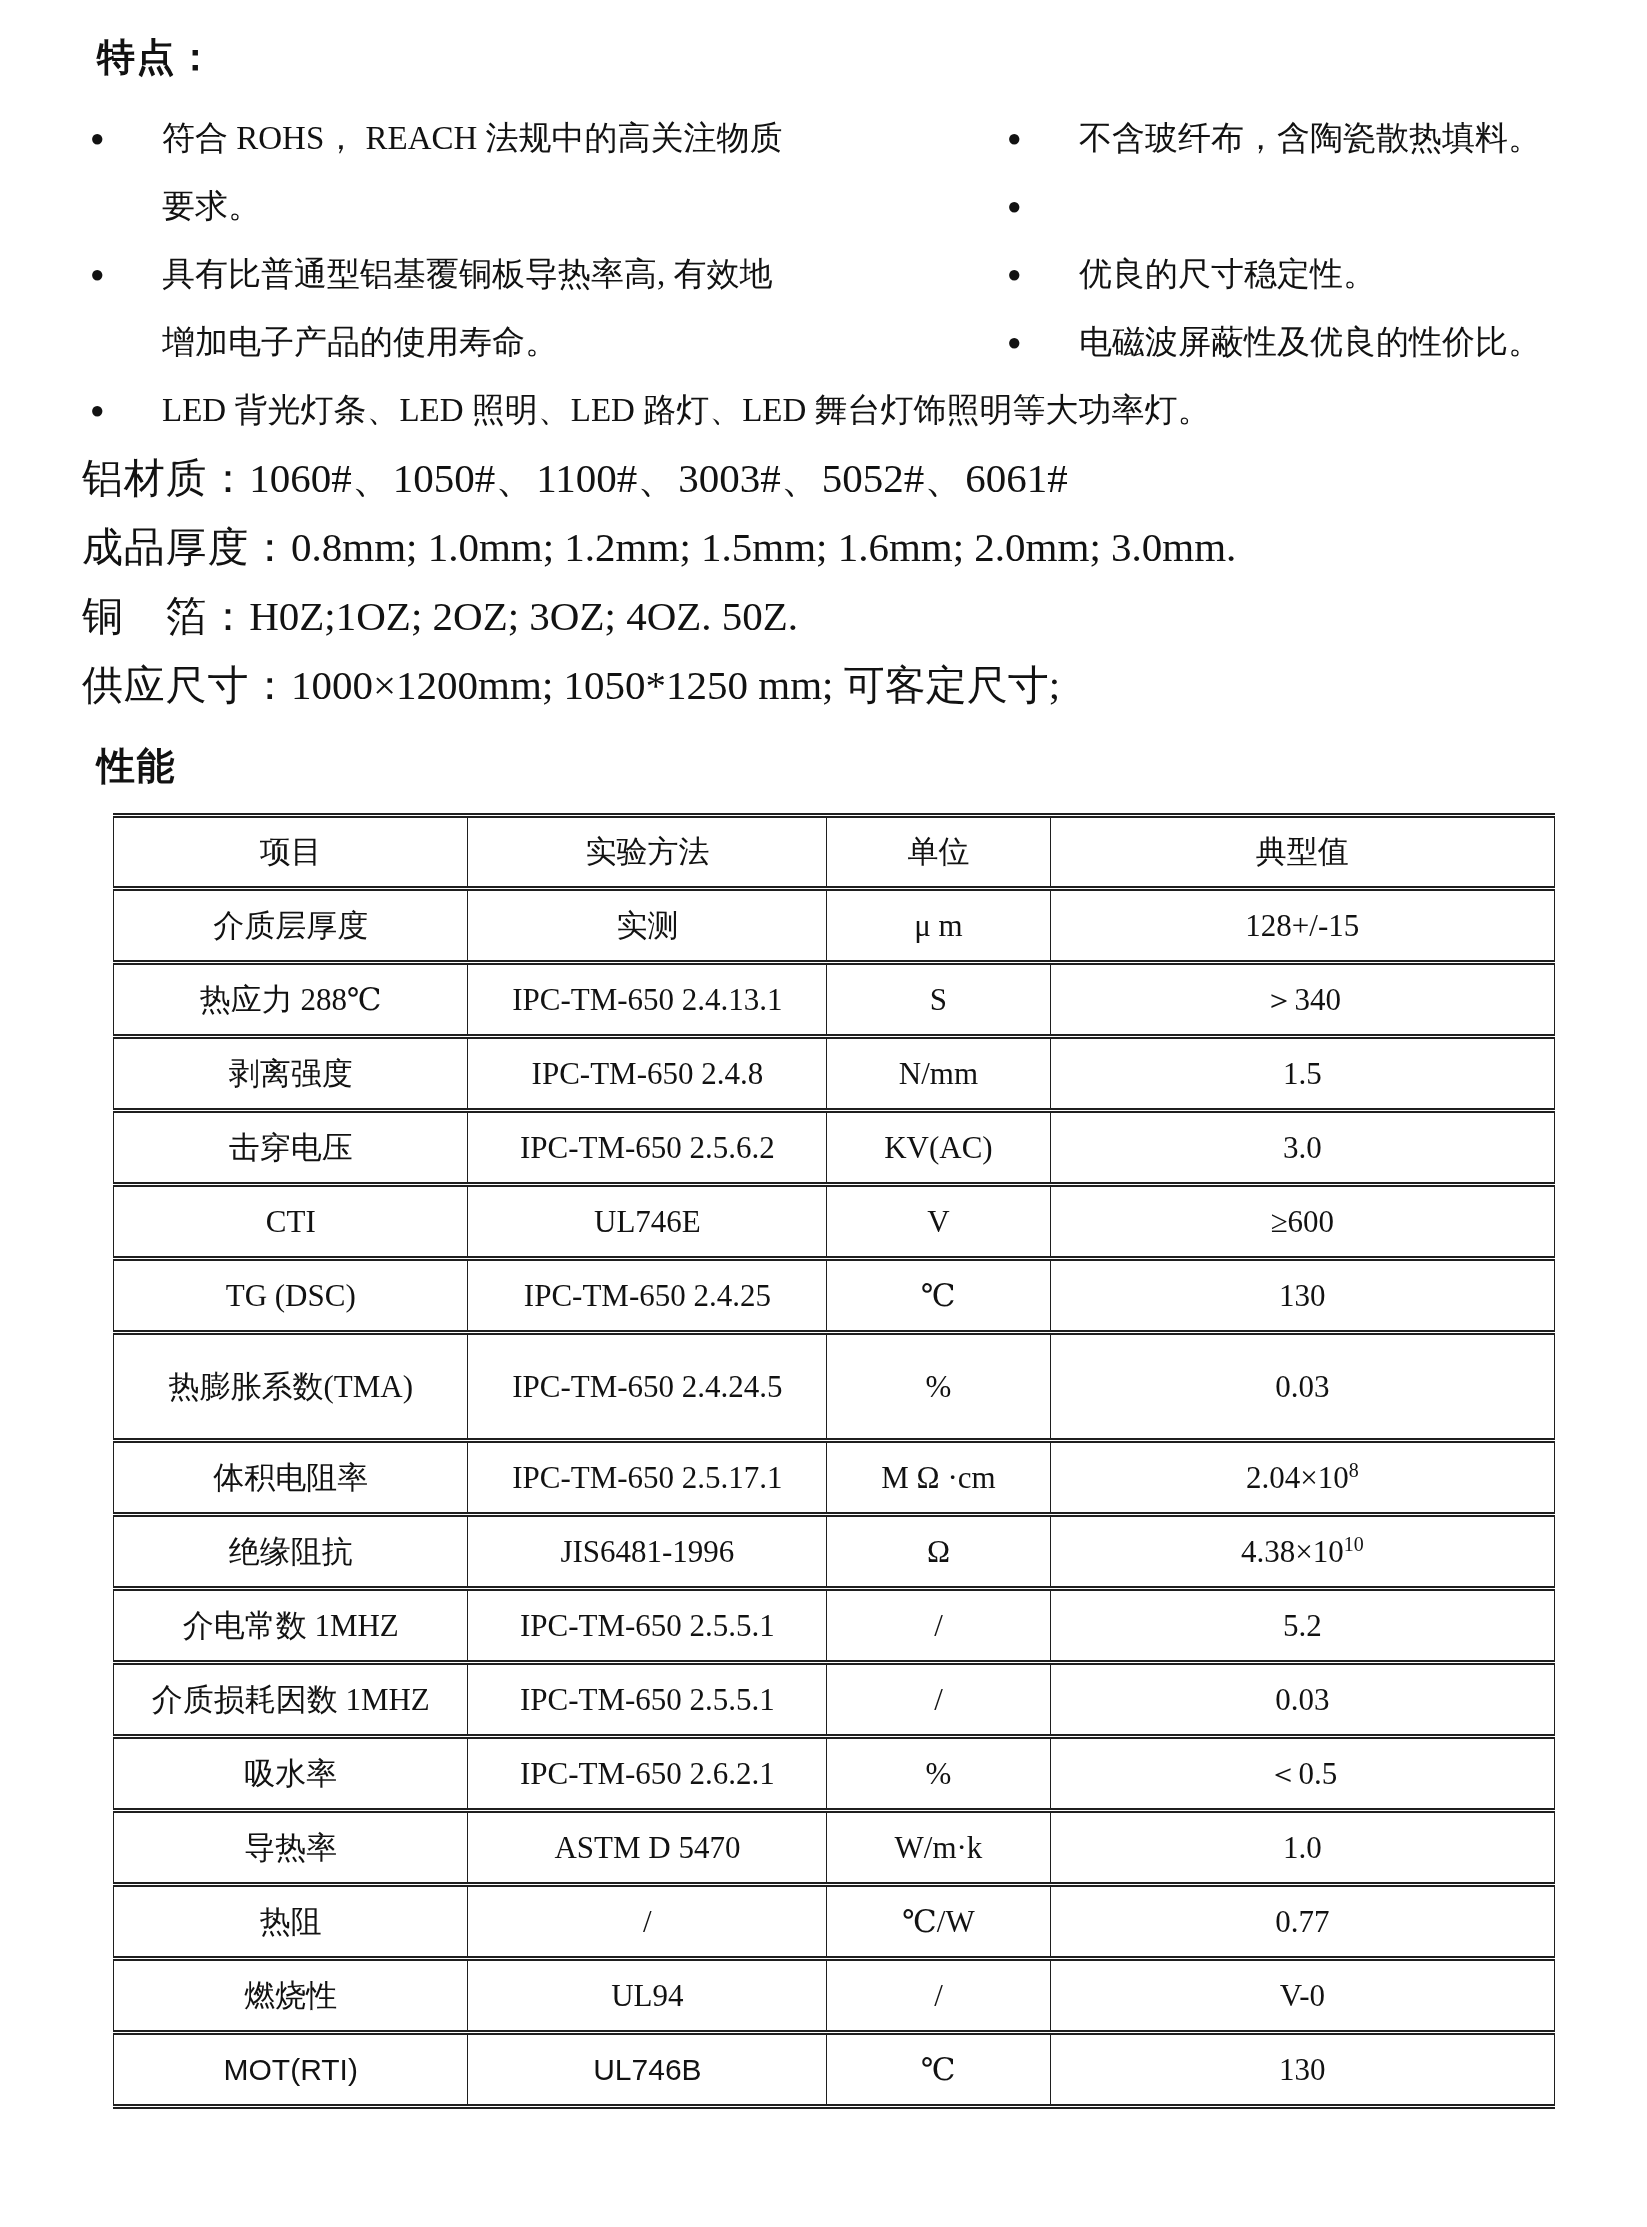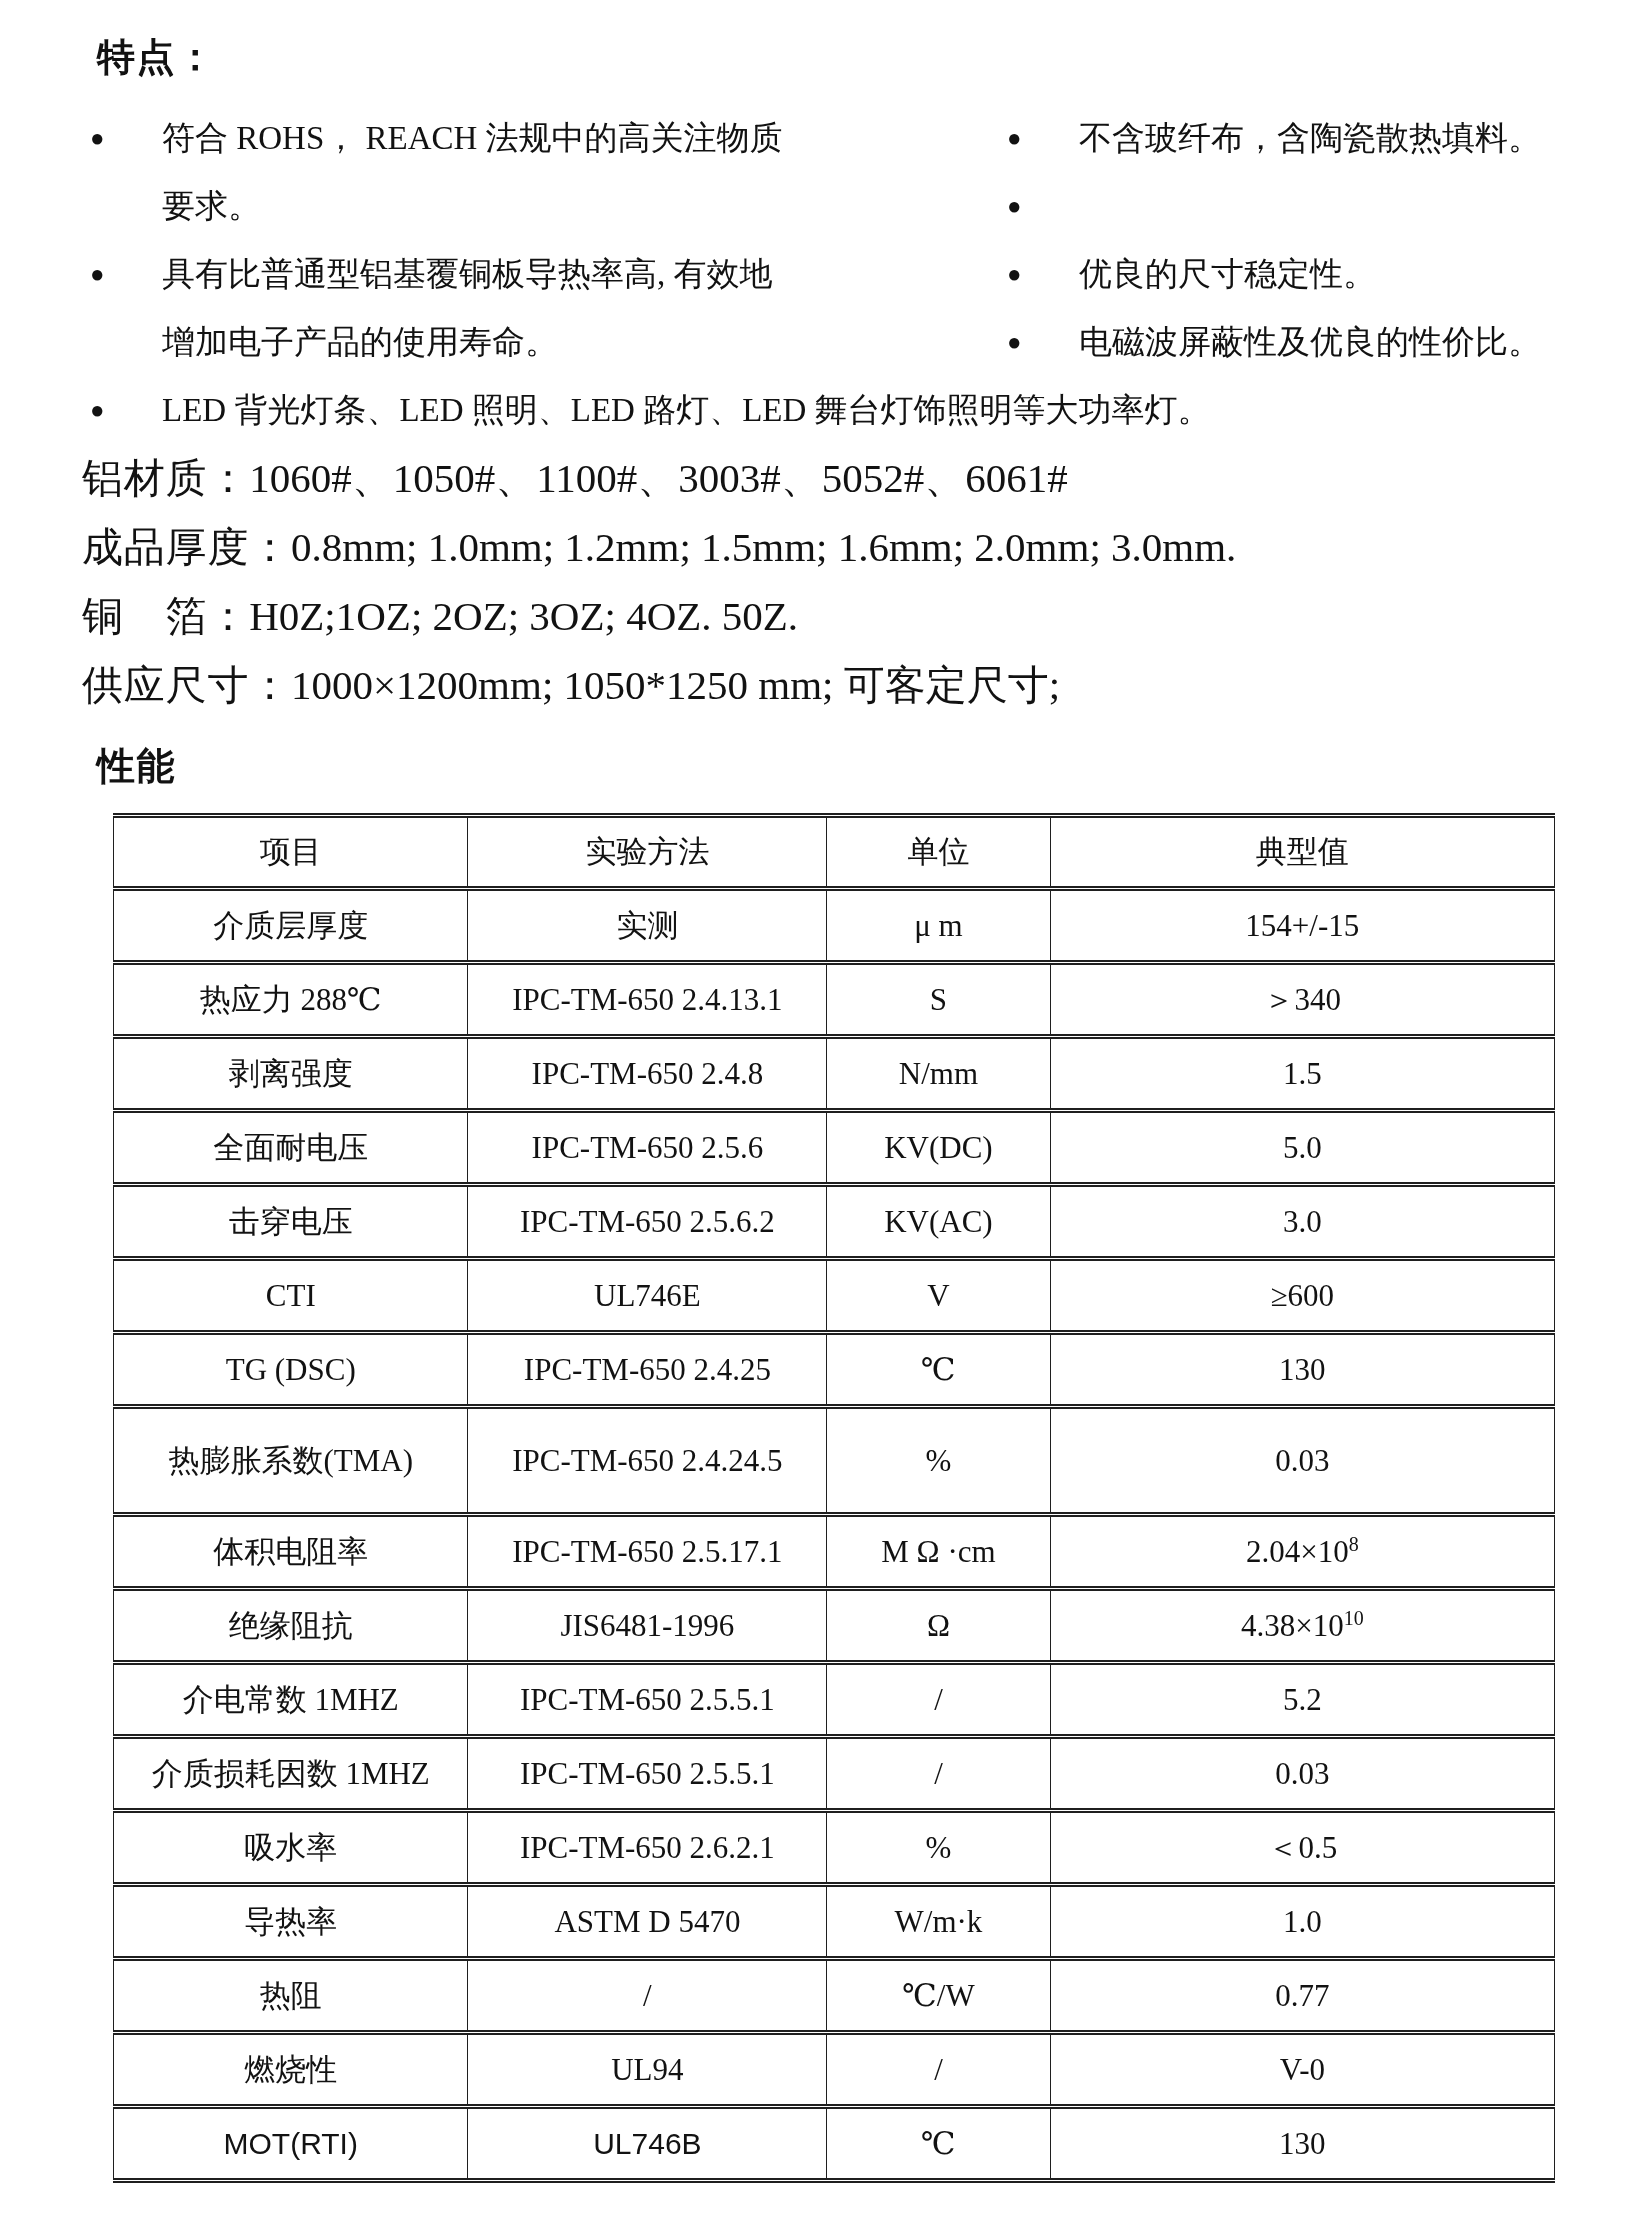--- a/index.html
+++ b/index.html
@@ -143,39 +143,33 @@
         <th>实验方法</th>
         <th>单位</th>
         <th>典型值</th>
       </tr>
     </thead>
     <tbody id="perf-body">
         <tr>
           <td>介质层厚度</td>
           <td>实测</td>
           <td>μ m</td>
-          <td><span>154+/-15</span></td>
+          <td><span>128+/-15</span></td>
         </tr>
         <tr>
           <td>热应力 288℃</td>
           <td>IPC-TM-650 2.4.13.1</td>
           <td>S</td>
           <td><span>＞340</span></td>
         </tr>
         <tr>
           <td>剥离强度</td>
           <td>IPC-TM-650 2.4.8</td>
           <td>N/mm</td>
           <td><span>1.5</span></td>
-        </tr>
-        <tr>
-          <td>全面耐电压</td>
-          <td>IPC-TM-650 2.5.6</td>
-          <td>KV(DC)</td>
-          <td><span>5.0</span></td>
         </tr>
         <tr>
           <td>击穿电压</td>
           <td>IPC-TM-650 2.5.6.2</td>
           <td>KV(AC)</td>
           <td><span>3.0</span></td>
         </tr>
         <tr>
           <td>CTI</td>
           <td>UL746E</td>

